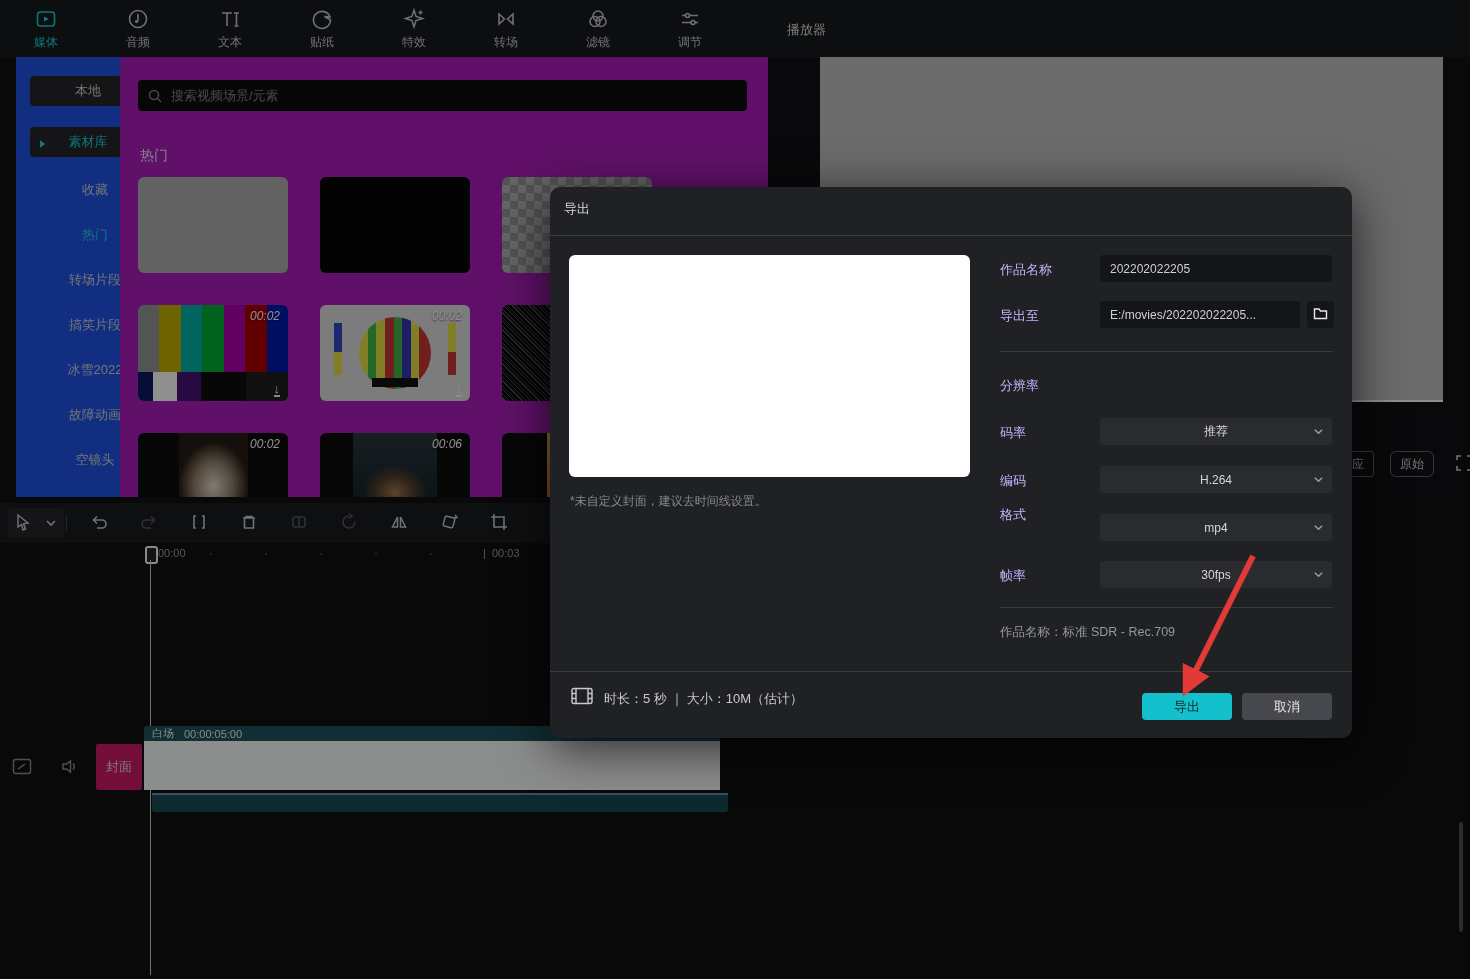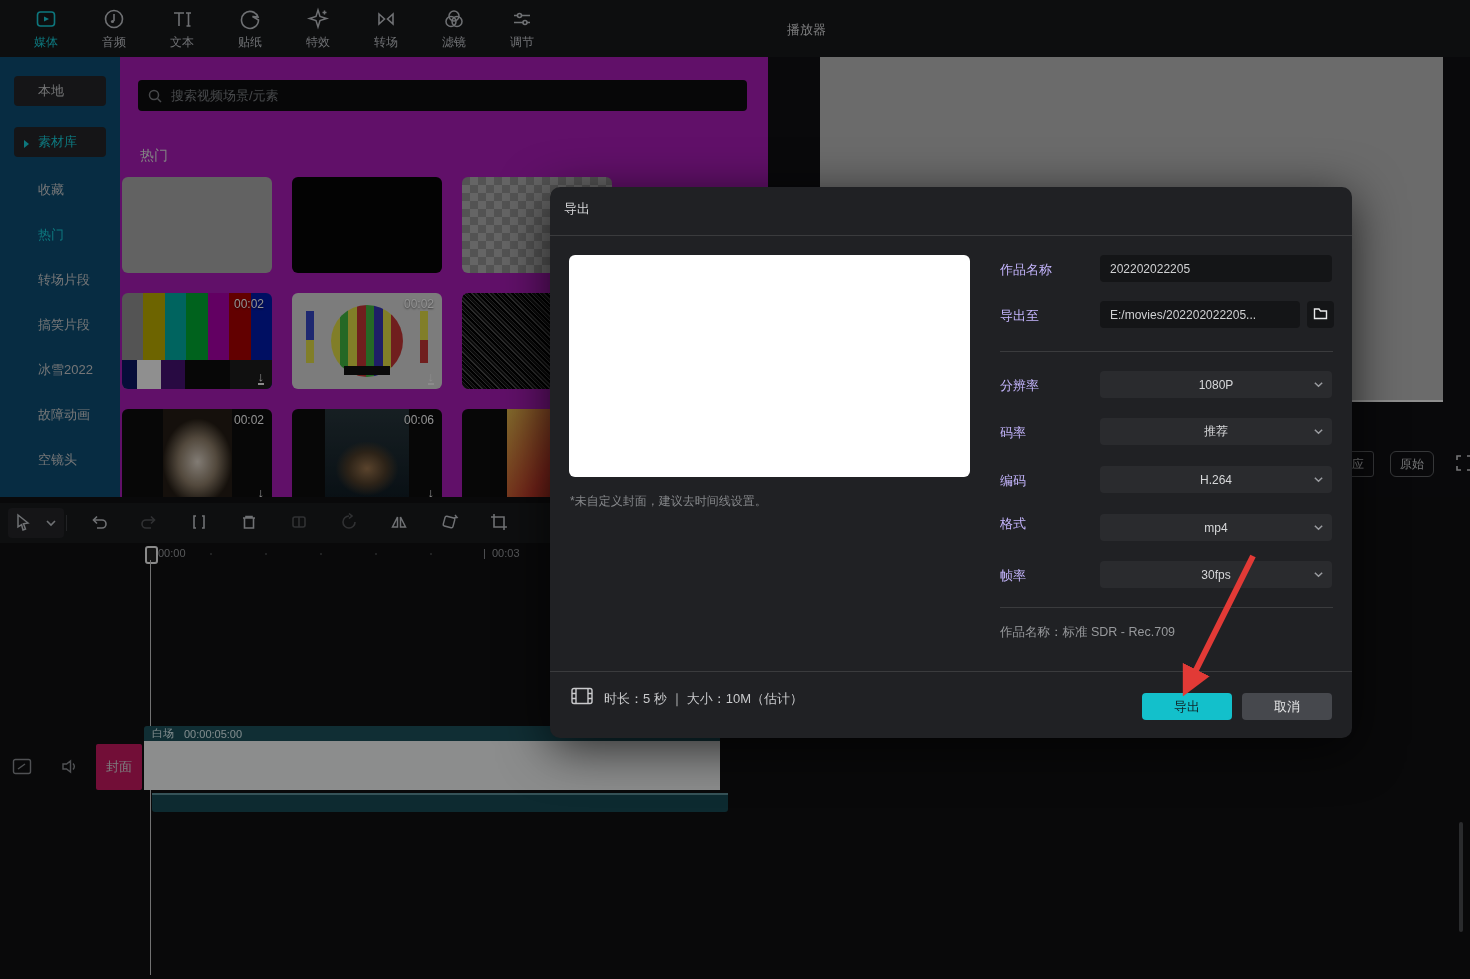--- a/index.html
+++ b/index.html
@@ -1,37 +1,37 @@
 <!DOCTYPE html>
 <html><head>
 <meta charset="utf-8">
 <style>
   html,body{margin:0;padding:0;background:#000;}
   #stage{position:relative;width:1470px;height:979px;overflow:hidden;
          font-family:"Liberation Sans","DejaVu Sans",sans-serif;
          background:#101012;color:#c9cacc;font-size:13px;}
   .abs{position:absolute;}
   
-  #top-bar{left:0;top:0;width:768px;height:57px;background:#17181a;display:flex;align-items:center;padding-left:12px;box-sizing:border-box;}
+  #top-bar{left:0;top:0;width:768px;height:57px;background:#17181a;display:flex;align-items:center;padding-left:12px;box-sizing:border-box;gap:24px;}
   .tab{width:68px;display:flex;flex-direction:column;align-items:center;gap:3px;color:#b9bcc1;cursor:pointer;}
   .tab svg{display:block;}
   .tab .tlabel{font-size:12px;}
   .tab.active{color:#16c6d1;}
   
-  #sidebar{left:0;top:57px;width:120px;height:440px;background:#0c4a6e;}
+  #sidebar{left:16px;top:57px;width:120px;height:440px;background:#1d4ed8;text-align:center;}
   .side-item{position:absolute;left:0;width:120px;height:30px;line-height:30px;padding-left:38px;box-sizing:border-box;color:#c3c4c6;cursor:pointer;font-size:13px;}
   .side-box{left:14px;width:92px;border-radius:4px;background:#232427;padding-left:24px;}
   .side-teal{color:#16c6d1;}
   .tri{position:absolute;left:10px;top:13px;width:0;height:0;border-left:5px solid #16c6d1;border-top:4px solid transparent;border-bottom:4px solid transparent;}
   #media-content{left:120px;top:57px;width:648px;height:440px;background:#a21caf;overflow:hidden;}
   #search-bar{position:absolute;left:18px;top:23px;width:609px;height:31px;background:#0d0d0e;border-radius:4px;display:flex;align-items:center;box-sizing:border-box;padding:0 10px;}
   #search-bar input{flex:1;background:transparent;border:none;outline:none;color:#c9cacc;font-size:13px;font-family:inherit;}
   #search-bar input::placeholder{color:#787b7f;}
   #section-title{position:absolute;left:20px;top:90px;font-size:14px;color:#d8d9da;}
-  #thumb-grid{position:absolute;left:2px;top:120px;width:630px;display:grid;grid-template-columns:repeat(3,150px);grid-auto-rows:96px;gap:20px;}
+  #thumb-grid{position:absolute;left:18px;top:120px;width:630px;display:grid;grid-template-columns:repeat(3,150px);grid-auto-rows:96px;gap:32px;font-style:italic;}
   .thumb{position:relative;border-radius:6px;overflow:hidden;background:#0c0c0d;cursor:pointer;}
   .thumb .dur{position:absolute;top:4px;right:8px;color:#f2f2f2;font-size:12px;text-shadow:0 1px 2px rgba(0,0,0,.6);}
   .thumb .dl{position:absolute;bottom:4px;right:8px;color:#e8e8e8;font-size:13px;line-height:13px;border-bottom:2px solid #e8e8e8;}
   .t-gray{background:#a3a3a3;}
   .t-black{background:#050505;}
   .t-checker{background:repeating-conic-gradient(#a8a8a8 0 25%,#8a8a8a 0 50%) 0 0/16px 16px;}
   .t-bars{background:linear-gradient(90deg,#8c8c8c 0 14.3%,#b6a700 0 28.6%,#00a79e 0 42.9%,#00a431 0 57.2%,#a400a4 0 71.5%,#a40000 0 85.8%,#0019a4 0 100%);}
   .t-bars .band{position:absolute;left:0;right:0;bottom:0;height:30%;background:linear-gradient(90deg,#0a1660 0 10%,#efefef 0 26%,#43116e 0 42%,#0c0c0c 0 72%,#1c1c1c 0 100%);}
   .t-card{background:#cfcfcf;}
   .t-card .circle{position:absolute;left:50%;top:50%;width:72px;height:72px;margin:-36px 0 0 -36px;border-radius:50%;
@@ -338,44 +338,38 @@
     <input class="f-input" style="top: 114px; width: 200px;" value="E:/movies/202202022205...">
     <div id="folder-btn">
       <span><svg width="15" height="13" viewBox="0 0 15 13" fill="none" stroke="currentColor" stroke-width="1.4">
             <path d="M1.5 2 H6 L7.5 4 H13.5 V11.5 H1.5 Z"></path>
           </svg></span>
     </div>
 
     <div class="dlg-div" style="left:450px;top:164px;width:333px;"></div>
 
     <span class="f-label" style="top:190px;">分辨率</span>
-    <div class="f-select" style="top:184px;">
-      <span>1080P</span>
-      <span class="chev"><svg width="11" height="11" viewBox="0 0 12 12" fill="none" stroke="#9a9ca0" stroke-width="1.6">
-            <path d="M2 4 L6 8 L10 4"></path>
-          </svg></span>
-    </div>
 
     <span class="f-label" style="top:237px;">码率</span>
     <div class="f-select" style="top:231px;">
       <span>推荐</span>
       <span class="chev"><svg width="11" height="11" viewBox="0 0 12 12" fill="none" stroke="#9a9ca0" stroke-width="1.6">
             <path d="M2 4 L6 8 L10 4"></path>
           </svg></span>
     </div>
 
     <span class="f-label" style="top:285px;">编码</span>
     <div class="f-select" style="top:279px;">
       <span>H.264</span>
       <span class="chev"><svg width="11" height="11" viewBox="0 0 12 12" fill="none" stroke="#9a9ca0" stroke-width="1.6">
             <path d="M2 4 L6 8 L10 4"></path>
           </svg></span>
     </div>
 
-    <span class="f-label" style="top:328px;font-family:Liberation Serif, serif;">格式</span>
+    <span class="f-label" style="top:319px;font-family:Liberation Serif, serif;">格式</span>
     <div class="f-select" style="top:327px;">
       <span>mp4</span>
       <span class="chev"><svg width="11" height="11" viewBox="0 0 12 12" fill="none" stroke="#9a9ca0" stroke-width="1.6">
             <path d="M2 4 L6 8 L10 4"></path>
           </svg></span>
     </div>
 
     <span class="f-label" style="top:380px;">帧率</span>
     <div class="f-select" style="top:374px;">
       <span>30fps</span>

